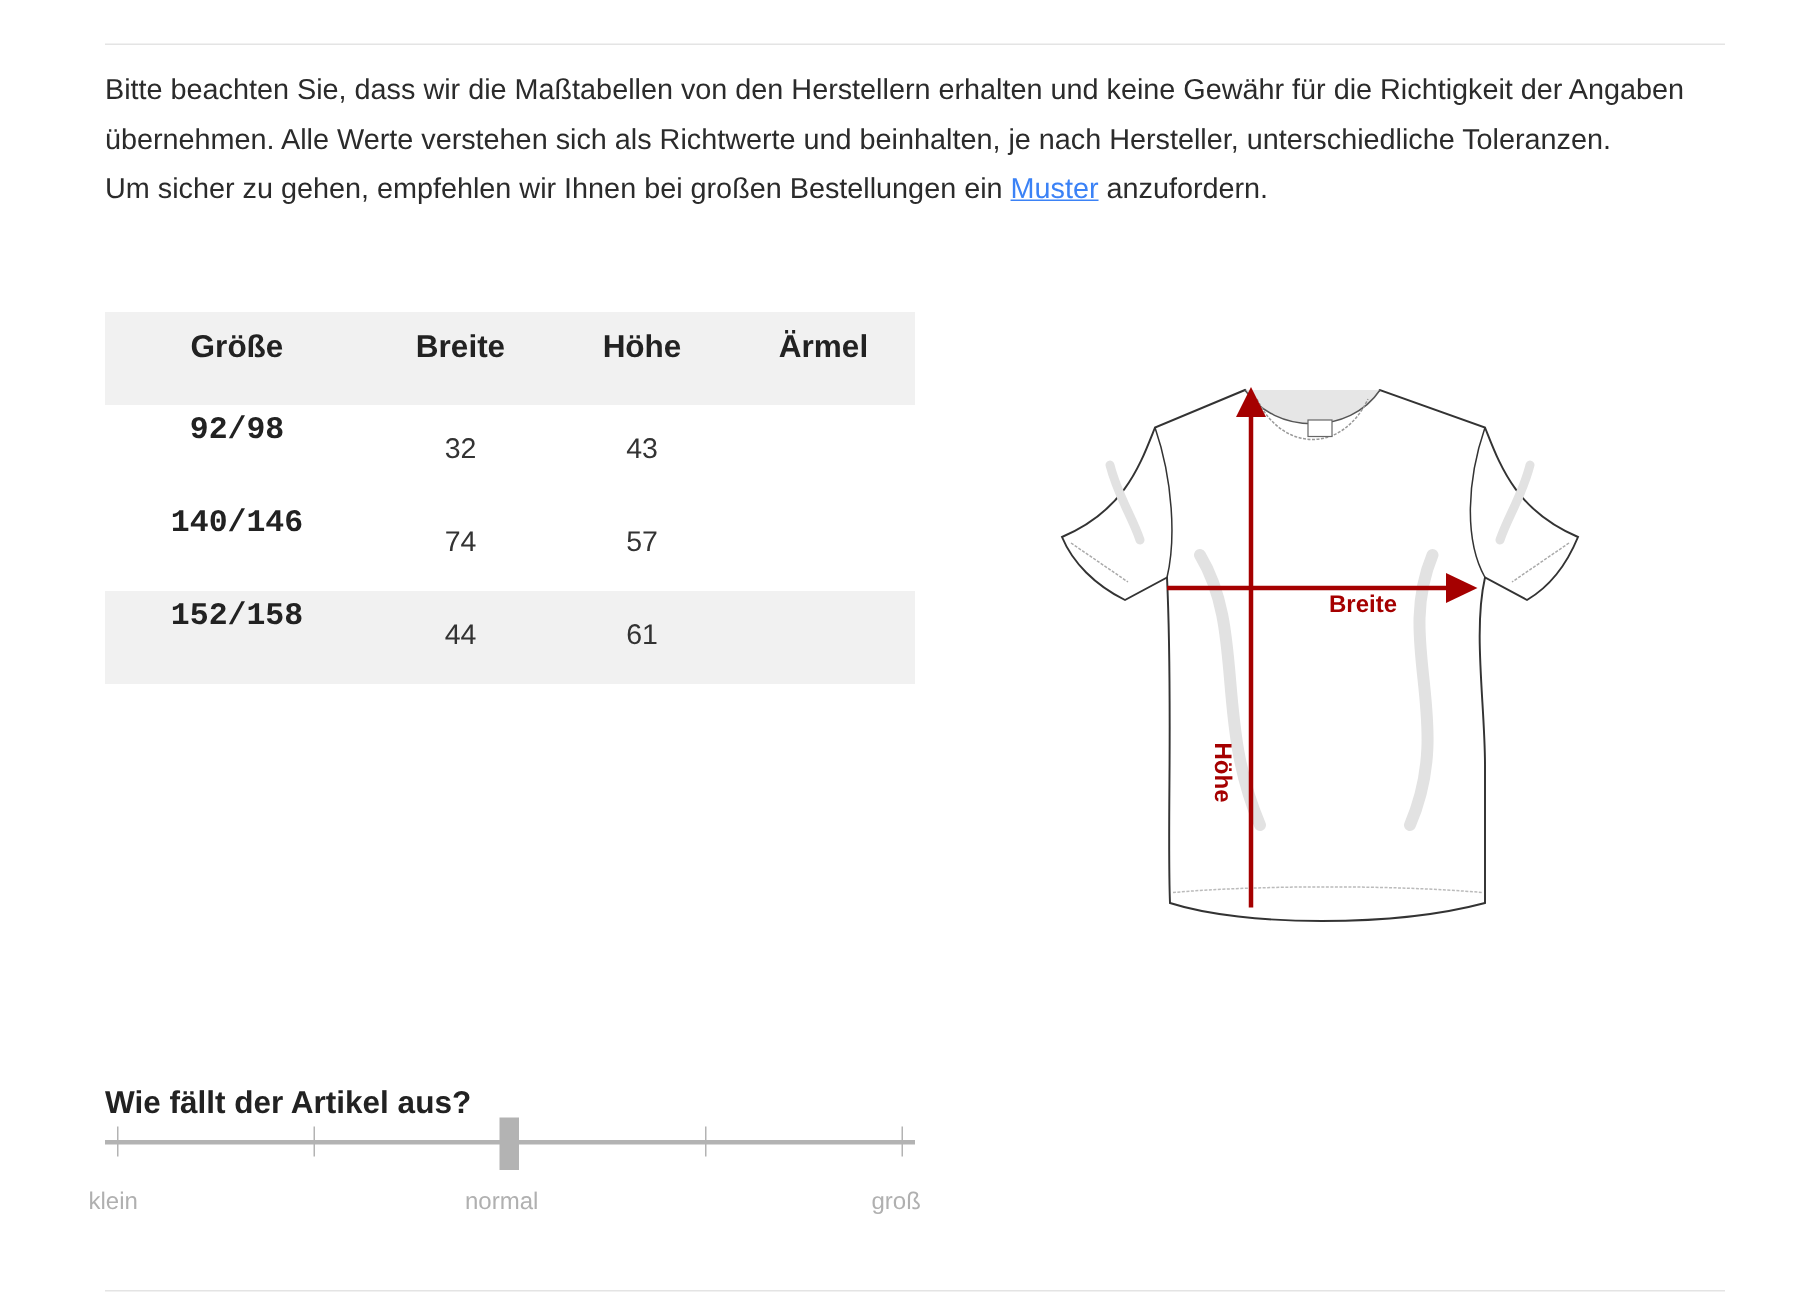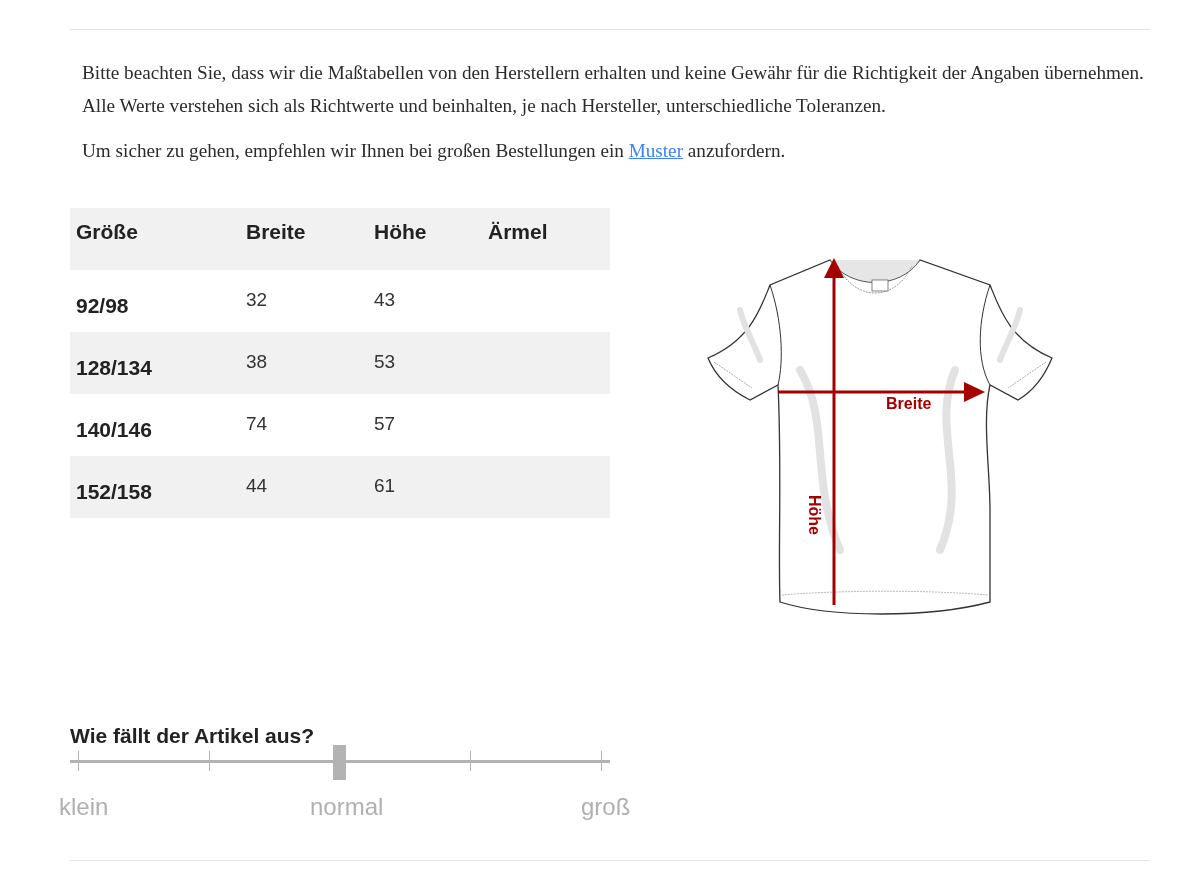--- a/index.html
+++ b/index.html
@@ -1,35 +1,35 @@
 <!DOCTYPE html>
 <html><head>
   <meta charset="utf-8">
   <style>
     html, body { margin: 0; padding: 0; background: #ffffff; }
     body { width: 1196px; height: 869px; position: relative; font-family: "Liberation Sans", "DejaVu Sans", sans-serif; color: #222; overflow: hidden; }
     .divider-top { position: absolute; left: 70px; top: 29px; width: 1080px; height: 1px; background: #e4e4e4; }
     .divider-bottom { position: absolute; left: 70px; top: 860px; width: 1080px; height: 1px; background: #e4e4e4; }
     .notice { position: absolute; left: 70px; top: 44px; width: 1090px; font-size: 19.2px; line-height: 33px; color: #2b2b2b; }
-    .notice p { margin: 12px; font-family: Liberation Serif, serif; }
+    .notice p { margin: 0; }
     .notice a { color: #3b82f6; text-decoration: underline; }
     table.size { position: absolute; left: 70px; top: 208px; width: 540px; border-collapse: collapse; }
-    table.size th, table.size td { text-align: left; vertical-align: top; padding: 0 0 0 6px; margin-top: 44px; }
+    table.size th, table.size td { text-align: center; vertical-align: top; padding: 0 0 0 6px; margin-top: 44px; }
     table.size th { height: 62px; font-weight: bold; font-size: 21px; padding-top: 12px; box-sizing: border-box; }
     table.size td { height: 62px; box-sizing: border-box; font-size: 19px; padding-top: 19px; color: #333; }
-    table.size td.size-cell { font-weight: bold; font-size: 21px; padding-top: 24px; color: #222; }
+    table.size td.size-cell { font-weight: bold; font-size: 21px; padding-top: 6px; color: #222; font-family: Liberation Mono, monospace; }
     table.size tr.shaded { background: #f1f1f1; }
     .col1 { width: 170px; } .col2 { width: 128px; } .col3 { width: 114px; }
     .shirt { position: absolute; left: 700px; top: 250px; width: 360px; height: 380px; }
     .fit-title { position: absolute; left: 70px; top: 724px; font-size: 21px; font-weight: bold; color: #222; }
     .fit-scale { position: absolute; left: 70px; top: 745px; width: 540px; height: 36px; }
     .fit-track { position: absolute; left: 0; top: 15px; width: 540px; height: 3px; background: #b3b3b3; }
     .fit-tick { position: absolute; top: 6px; width: 1px; height: 20px; background: #b3b3b3; }
     .fit-thumb { position: absolute; left: 263px; top: 0; width: 13px; height: 35px; background: #b3b3b3; }
-    .fit-label { position: absolute; top: 793px; font-size: 24px; color: #b0b0b0; }
+    .fit-label { position: absolute; top: 793px; font-size: 16px; color: #b0b0b0; }
   </style>
 </head>
 <body>
 
 <div class="divider-top"></div>
 
 <div class="notice">
   <p>Bitte beachten Sie, dass wir die Maßtabellen von den Herstellern erhalten und keine Gewähr für die Richtigkeit der Angaben übernehmen. Alle Werte verstehen sich als Richtwerte und beinhalten, je nach Hersteller, unterschiedliche Toleranzen.</p>
   <p><span>Um sicher zu gehen, empfehlen wir Ihnen bei großen Bestellungen ein </span><a href="#">Muster</a><span> anzufordern.</span></p>
 </div>
@@ -41,26 +41,20 @@
       <th class="col2">Breite</th>
       <th class="col3">Höhe</th>
       <th>Ärmel</th>
     </tr>
   </thead>
   <tbody>
     <tr>
       <td class="size-cell">92/98</td>
       <td>32</td>
       <td>43</td>
-      <td></td>
-    </tr>
-    <tr class="shaded">
-      <td class="size-cell">128/134</td>
-      <td>38</td>
-      <td>53</td>
       <td></td>
     </tr>
     <tr>
       <td class="size-cell">140/146</td>
       <td>74</td>
       <td>57</td>
       <td></td>
     </tr>
     <tr class="shaded">
       <td class="size-cell">152/158</td>

